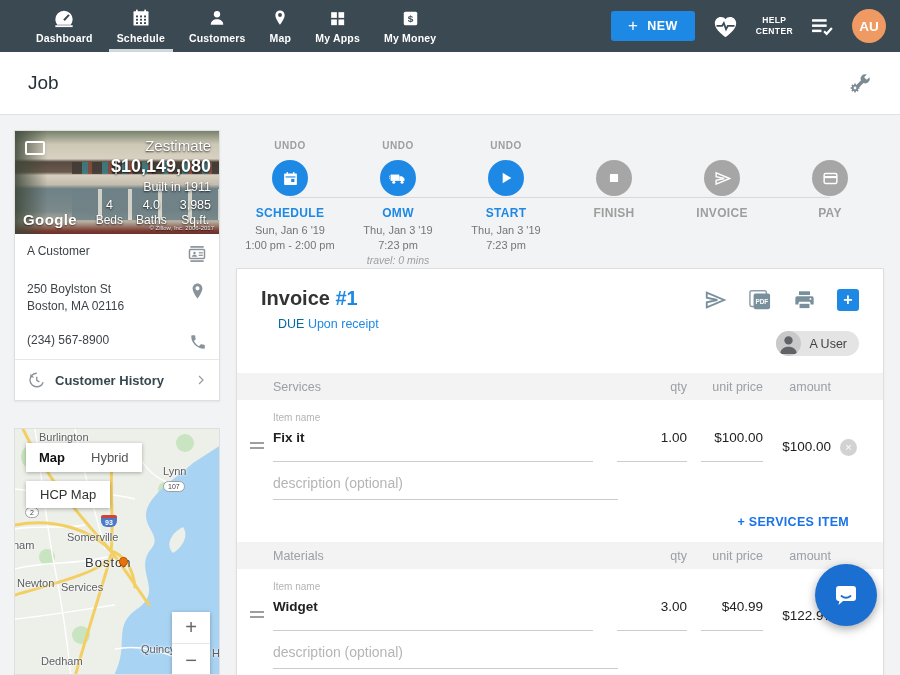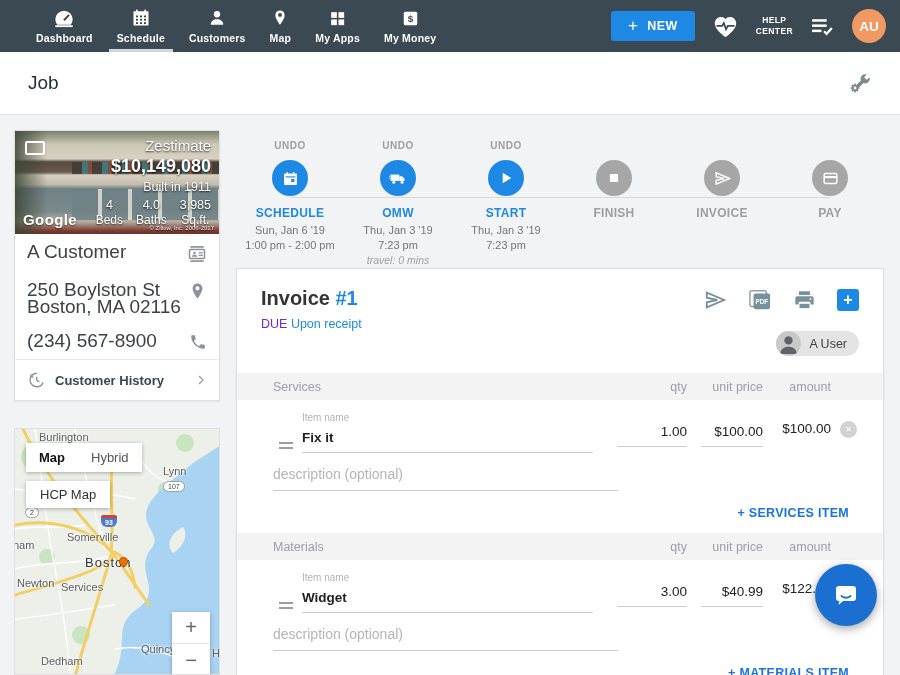--- a/index.html
+++ b/index.html
@@ -63,21 +63,21 @@
   .zest .z3 { font-size:12.5px; margin-top:3px; }
   .zstats { display:flex; gap:13px; justify-content:flex-end; margin-top:4px; }
   .zstats .col { text-align:center; }
   .zstats .v { font-size:12.5px; }
   .zstats .l { font-size:12px; margin-top:1px; }
   .google-logo { position:absolute; left:8px; bottom:6px; color:#fff; font-size:15px;
      font-weight:bold; letter-spacing:.4px; text-shadow:0 1px 2px rgba(0,0,0,.6); }
   .zcopy { position:absolute; right:5px; bottom:3px; color:#eee; font-size:6px;
      text-shadow:0 1px 1px rgba(0,0,0,.8); }
   .detail { display:flex; justify-content:space-between; align-items:flex-start;
-     padding:9px 12px 8px 12px; font-size:19px; color:#3c4347; line-height:17px; }
+     padding:9px 12px 8px 12px; font-size:12px; color:#3c4347; line-height:17px; }
   .detail .ic { margin-top:1px; }
   .history-row { display:flex; align-items:center; gap:10px; padding:11px 12px;
      border-top:1px solid #e8e8e8; font-size:13px; font-weight:bold; color:#37474f;
      cursor:pointer; }
   .history-row .chev { margin-left:auto; }
 
   
   .map-card { position:absolute; left:14px; top:321px; width:206px; height:247px;
      overflow:hidden; background:#edefe9; border:1px solid #dfdfdf; }
   .map-label { position:absolute; font-size:11px; color:#5c6064; text-shadow:0 0 3px #fff,0 0 3px #fff; white-space:nowrap; }
@@ -116,49 +116,49 @@
   .step.todo .step-label { color:#9e9e9e; }
   .step-date { font-size:11px; color:#757575; line-height:15px; margin-top:3px; }
   .travel { font-size:10.5px; font-style:italic; color:#9e9e9e; line-height:15px; }
 
   
   .invoice-card { position:absolute; left:236px; top:161px; width:648px; height:420px; }
   .inv-header { position:relative; height:104px; padding:18px 24px; }
   .inv-title { font-size:20px; font-weight:bold; color:#333; }
   .inv-num { color:#1e88e5; font-weight:bold; }
   .due-row { margin-top:7px; font-size:12.5px; }
-  .due-lbl { color:#6d28d9; }
+  .due-lbl { color:#0369a1;margin-left:17px; }
   .due-val { color:#1e88e5; cursor:pointer; }
   .action-icons { position:absolute; top:20px; right:24px; display:flex; gap:21px; align-items:center; }
   .action-icons > * { cursor:pointer; }
   .plus-btn { width:22px; height:22px; background:#1e88e5; border-radius:3px; color:#fff;
      font-size:16px; font-weight:bold; display:flex; align-items:center; justify-content:center; }
   .chip { position:absolute; top:62px; right:24px; height:25px; background:#e4e4e4;
      border-radius:13px; display:flex; align-items:center; padding-right:12px; gap:8px;
      cursor:pointer; }
   .chip .cav { width:25px; height:25px; border-radius:50%; background:#c9c9c9; overflow:hidden;
      display:flex; align-items:flex-end; justify-content:center; }
   .chip .ctxt { font-size:12.5px; color:#424242; }
 
   .section-bar { height:27px; background:#f3f3f3; display:flex; align-items:center;
      font-size:12.5px; color:#9aa0a6; padding:0 26px 0 36px; }
   .section-bar .sname { flex:1; }
   .col-qty { width:70px; text-align:right; }
   .col-unit { width:76px; text-align:right; }
   .col-amt { width:68px; text-align:right; }
   .col-x { width:26px; }
 
-  .item-row { display:flex; align-items:center; padding:12px 26px 0 36px; position:relative;margin-left:29px; }
+  .item-row { display:flex; align-items:flex-end; padding:12px 26px 0 36px; position:relative; }
   .drag-handle { position:absolute; left:13px; top:42px; width:14px; cursor:grab; }
   .drag-handle i { display:block; height:2px; background:#9e9e9e; margin-bottom:3px; }
   .name-wrap { flex:1; margin-right:24px; }
   .item-label { font-size:10px; color:#b4b4b4; margin-bottom:2px; }
   .uinput { width:100%; border:none; border-bottom:1px solid #ccc; background:transparent;
      font-family:"Liberation Sans",sans-serif; font-size:13.5px; color:#212121;
-     padding:5px 0 7px; outline:none; }
+     padding:5px 0 16px; outline:none; }
   .uinput.bname { font-weight:bold; }
   .uinput.num { text-align:right; }
   .amt-txt { font-size:13.5px; color:#212121; padding-bottom:8px; text-align:right; }
   .del-wrap { width:26px; display:flex; justify-content:flex-end; padding-bottom:6px; }
   .del-btn { width:17px; height:17px; border-radius:50%; background:#d2d2d2; color:#fff;
      font-size:11px; line-height:17px; text-align:center; cursor:pointer; }
   .desc-row { padding:8px 26px 0 36px; }
   .desc-input { width:345px; border:none; border-bottom:1px solid #ccc; background:transparent;
      font-family:"Liberation Sans",sans-serif; font-size:14px; padding:5px 0 8px; outline:none; }
   .desc-input::placeholder { color:#b5b5b5; }

